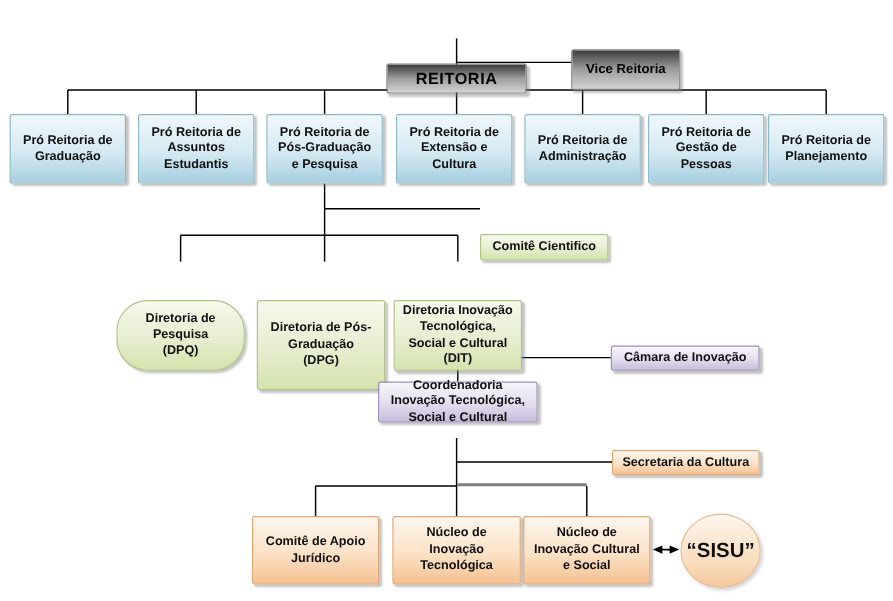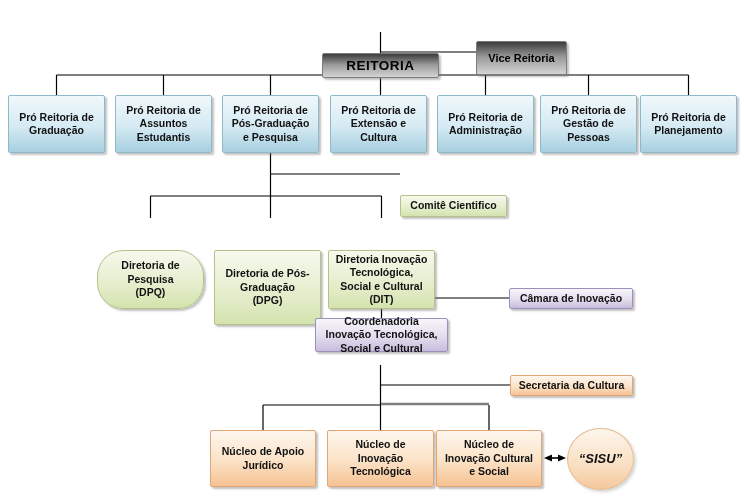--- a/index.html
+++ b/index.html
@@ -31,21 +31,21 @@
   }
   .b-purple{
     background:linear-gradient(180deg,#f7f5fa 0%,#e3ddee 55%,#c7bddc 100%);
     border:1px solid #9c8fbc;
   }
   .b-orange{
     background:linear-gradient(180deg,#fdf6ee 0%,#fbe2c6 55%,#f5c293 100%);
     border:1px solid #e2a674;
   }
   .b-circle{
-    border-radius:50%;font-style:italic;font-size:13px;
+    border-radius:50%;font-size:17px;
     background:linear-gradient(180deg,#fdf6ed 0%,#f9ddbe 65%,#f4c89e 100%);
     border:1px solid #e7ba90;box-shadow:2px 2px 3px rgba(150,150,150,0.4);
   }
 </style>
 </head>
 <body>
 
 <div class="canvas">
 
   <svg class="wires" width="744" height="501" viewBox="0 0 744 501">
@@ -121,21 +121,21 @@
 (DIT)</div>
 
   <div class="box b-purple" style="left:509px;top:288px;width:124px;height:21px;">Câmara de Inovação</div>
 
   <div class="box b-purple" style="left:315px;top:318px;width:133px;height:34px;">Coordenadoria
 Inovação Tecnológica,
 Social e Cultural</div>
 
   <div class="box b-orange" style="left:510px;top:375px;width:123px;height:21px;">Secretaria da Cultura</div>
 
-  <div class="box b-orange" style="left:210px;top:430px;width:106px;height:57px;">Núcleo de Apoio
+  <div class="box b-orange" style="left:210px;top:430px;width:106px;height:57px;">Comitê de Apoio
 Jurídico</div>
   <div class="box b-orange" style="left:327px;top:430px;width:107px;height:57px;">Núcleo de
 Inovação
 Tecnológica</div>
   <div class="box b-orange" style="left:436px;top:430px;width:106px;height:57px;">Núcleo de
 Inovação Cultural
 e Social</div>
 
   <div class="box b-circle" style="left:567px;top:428px;width:67px;height:62px;">“SISU”</div>
 

